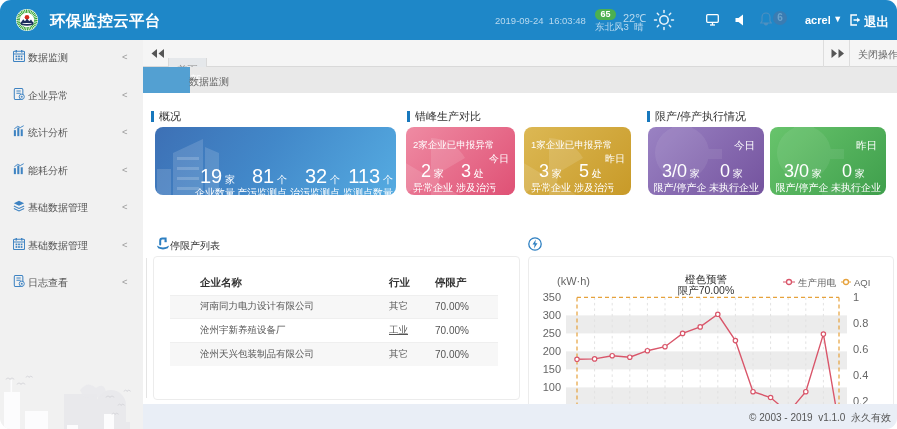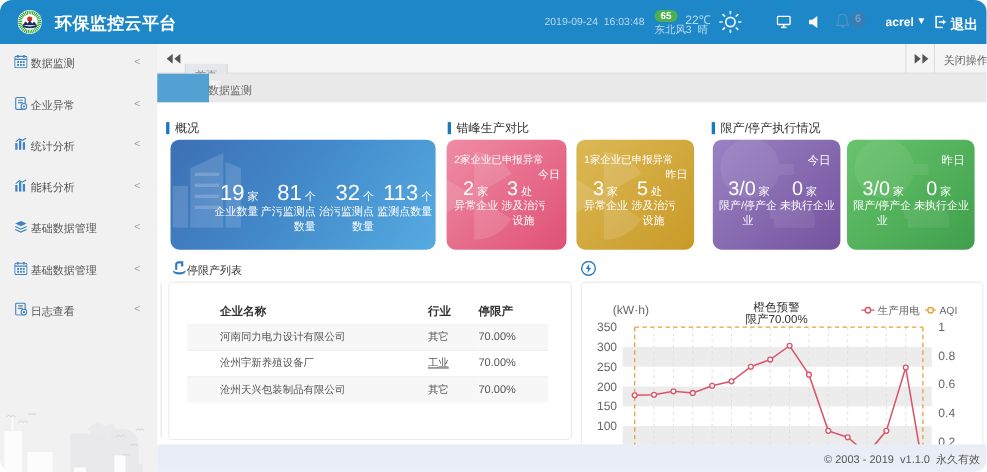--- a/index.html
+++ b/index.html
@@ -35,21 +35,21 @@
 
 .newsbar { position:absolute; left:143px; top:67px; width:754px; height:26px; background:#e9e9e9; }
 .news-badge { position:absolute; left:0; top:0; width:41px; height:26px; background:#53a0d2; color:#fff; font-size:11.5px; text-align:center; line-height:26px;padding-left:47px; }
 .news-txt { position:absolute; left:46px; top:8px; font-size:10px; color:#666; }
 
 
 .sec-hd { position:absolute; font-size:11px; color:#333; }
 .sec-hd::before { content:""; display:inline-block; width:3px; height:11px; background:#1878bd; margin-right:5px; vertical-align:-1.5px; }
 
 
-.card { position:absolute; top:127px; height:100px; border-radius:8px; color:#fff; overflow:hidden; }
+.card { position:absolute; top:127px; height:68px; border-radius:8px; color:#fff; overflow:hidden; }
 .card-blue { left:155px; width:241px; background:linear-gradient(125deg,#3d70b5 0%,#4288c9 45%,#55abe1 100%); }
 .bcol { position:absolute; top:16px; text-align:right; }
 .bnum { font-size:20px; margin-top:27px; line-height:13px; }
 .bnum span { font-size:10px; }
 .blbl { font-size:10px; line-height:13.5px; margin-top:0; }
 .card-red { left:406px; width:109px; background:linear-gradient(135deg,#ef8ba3 0%,#df5175 100%); }
 .card-yellow { left:524px; width:107px; background:linear-gradient(135deg,#dcb854 0%,#c89a28 100%); }
 .card-purple { left:648px; width:116px; background:linear-gradient(135deg,#9a82c3 0%,#74539e 100%); }
 .card-green { left:770px; width:116px; background:linear-gradient(135deg,#68c46c 0%,#3f9f4c 100%); }
 .cl1 { position:absolute; left:7px; top:12px; font-size:9.5px; white-space:nowrap; }

